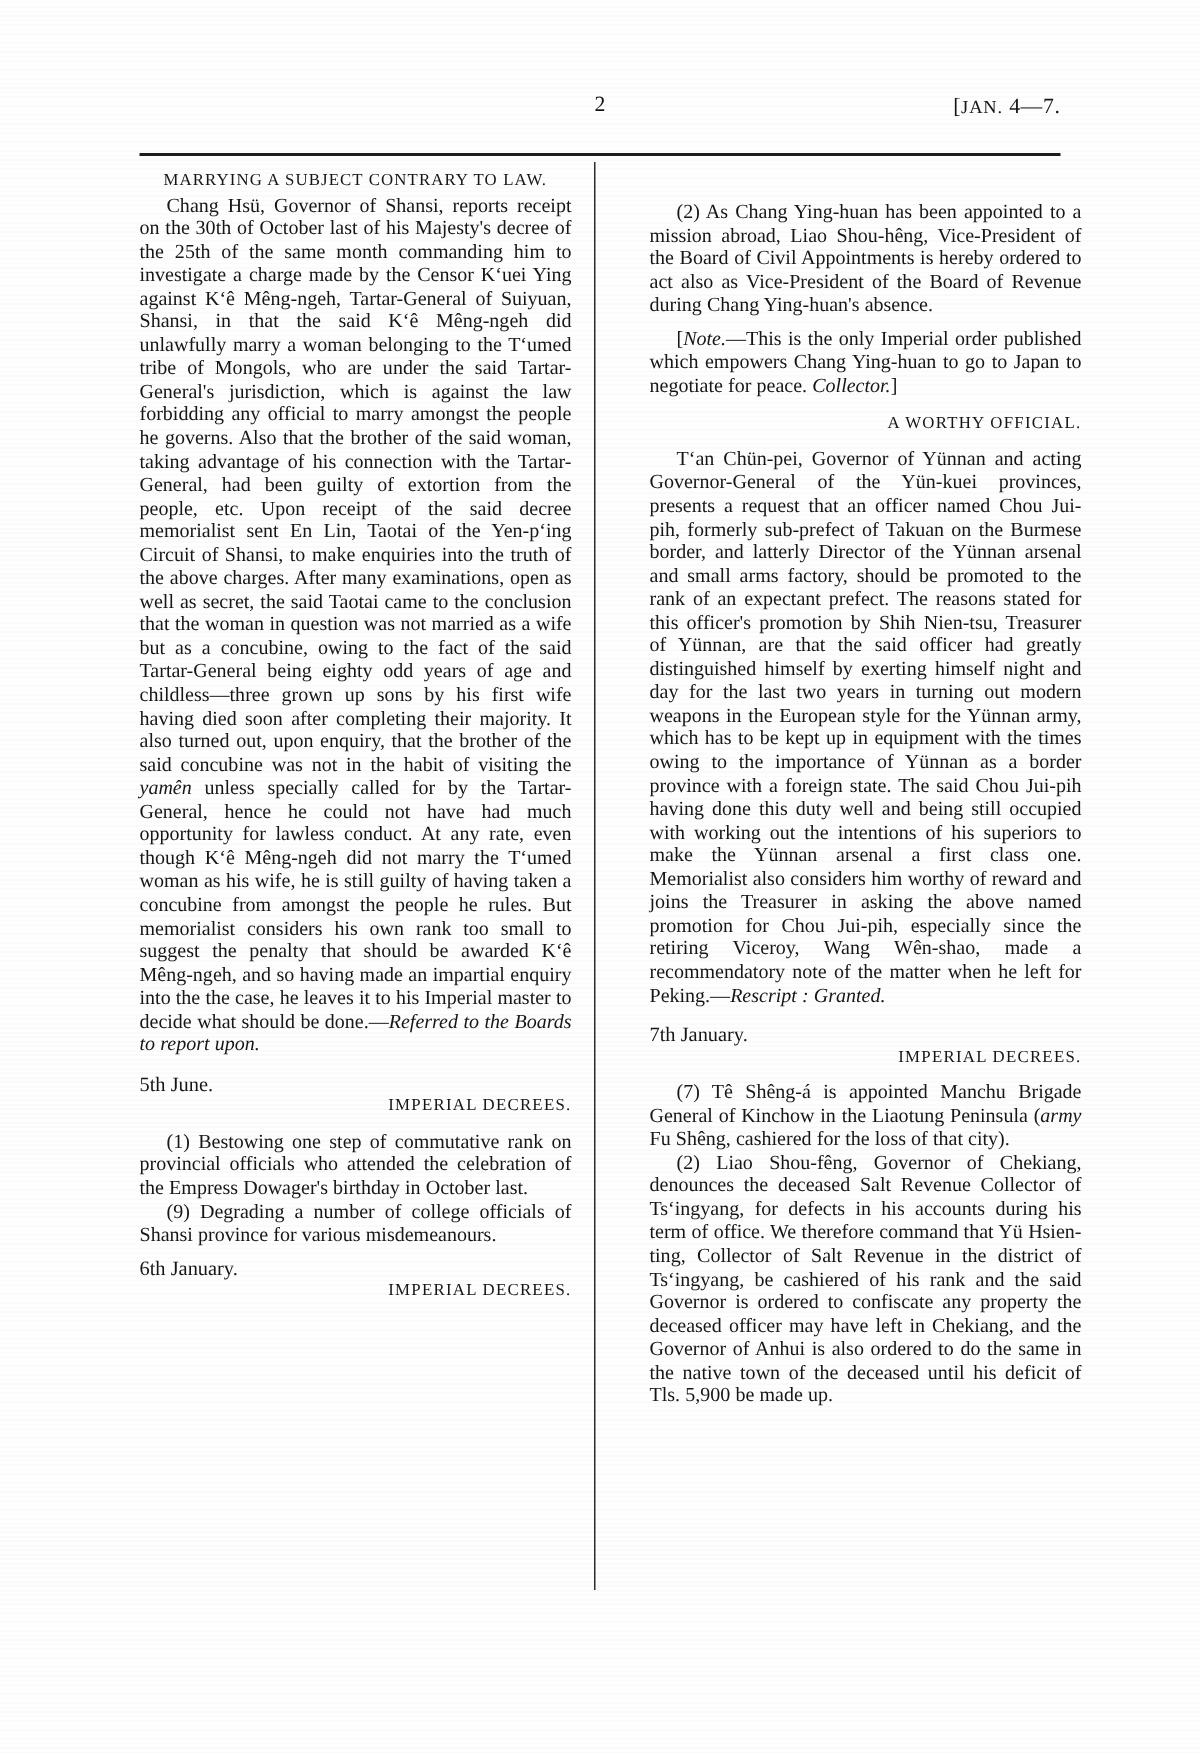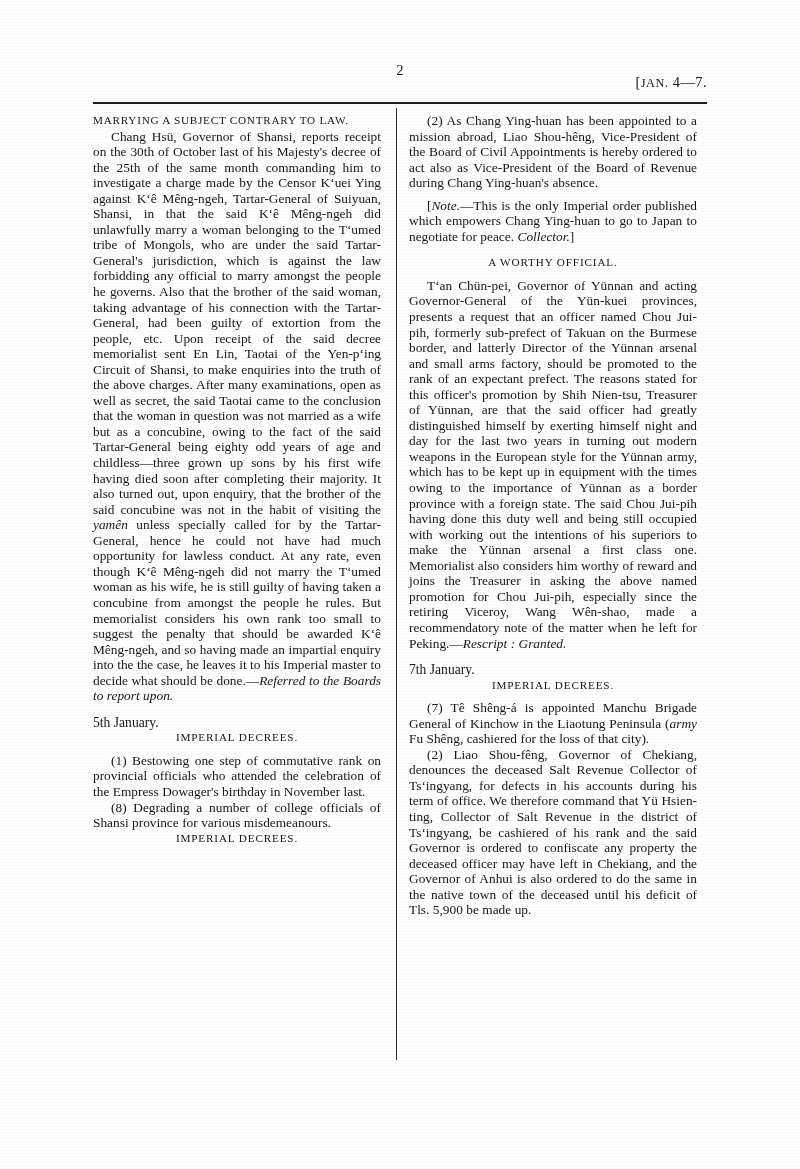--- a/index.html
+++ b/index.html
@@ -38,21 +38,21 @@
     left: 0;
     top: 0;
     width: 100%;
     text-align: center;
     font-size: 14.5px;
     letter-spacing: 0.2px;
   }
   .head-date {
     position: absolute;
     right: 0;
-    top: 12px;
+    top: 1px;
     font-size: 14.5px;
     font-variant: small-caps;
     letter-spacing: 0.4px;
     white-space: nowrap;
   }
   .head-date .sc {
     font-size: 12.3px;
     letter-spacing: 0.6px;
   }
 
@@ -71,21 +71,21 @@
     left: 93px;
     top: 113px;
     width: 614px;
   }
   .col {
     position: absolute;
     top: 0;
     width: 288px;
   }
   .col-left  { left: 0; }
-  .col-right { left: 316px; }
+  .col-right { left: 340px; margin-top: 20px; }
 
   .col-rule {
     position: absolute;
     left: 396px;
     top: 108px;
     width: 1.1px;
     height: 952px;
     background: #2a2a2a;
   }
 
@@ -99,26 +99,26 @@
     text-indent: 1.35em;
     hyphens: none;
     word-spacing: 0.1px;
   }
 
   .sec-head {
     margin: 0;
     font-size: 11.2px;
     font-variant: small-caps;
     letter-spacing: 0.85px;
-    text-align: center;
+    text-align: right;
     text-indent: 0;
     line-height: 15.55px;
     font-weight: normal;
   }
-  .sec-head.flushleft { text-align: left; letter-spacing: 0.75px; }
+  .sec-head.flushleft { text-align: left; letter-spacing: 0.75px; margin-left: 16px; }
 
   .date-head {
     margin: 0;
     font-size: 13.6px;
     text-indent: 0;
     line-height: 15.55px;
   }
 
   .sp-before-sm { margin-top: 7px; }
   .sp-before-md { margin-top: 11px; }
@@ -151,28 +151,29 @@
   <div class="col-rule"></div>
 
   <div class="columns">
 
     <div class="col col-left">
 
       <div class="sec-head flushleft">MARRYING A SUBJECT CONTRARY TO LAW.</div>
 
       <p><span>Chang Hsü, Governor of Shansi, reports receipt on the 30th of October last of his Majesty's decree of the 25th of the same month commanding him to investigate a charge made by the Censor K‘uei Ying against K‘ê Mêng-ngeh, Tartar-General of Suiyuan, Shansi, in that the said K‘ê Mêng-ngeh did unlawfully marry a woman belonging to the T‘umed tribe of Mongols, who are under the said Tartar-General's jurisdiction, which is against the law forbidding any official to marry amongst the people he governs. Also that the brother of the said woman, taking advantage of his connection with the Tartar-General, had been guilty of extortion from the people, etc. Upon receipt of the said decree memorialist sent En Lin, Taotai of the Yen-p‘ing Circuit of Shansi, to make enquiries into the truth of the above charges. After many examinations, open as well as secret, the said Taotai came to the conclusion that the woman in question was not married as a wife but as a concubine, owing to the fact of the said Tartar-General being eighty odd years of age and childless—three grown up sons by his first wife having died soon after completing their majority. It also turned out, upon enquiry, that the brother of the said concubine was not in the habit of visiting the </span><i>yamên</i><span> unless specially called for by the Tartar-General, hence he could not have had much opportunity for lawless conduct. At any rate, even though K‘ê Mêng-ngeh did not marry the T‘umed woman as his wife, he is still guilty of having taken a concubine from amongst the people he rules. But memorialist considers his own rank too small to suggest the penalty that should be awarded K‘ê Mêng-ngeh, and so having made an impartial enquiry into the the case, he leaves it to his Imperial master to decide what should be done.—</span><i>Referred to the Boards to report upon.</i></p>
 
-      <div class="date-head sp-before-md">5th January.</div>
+      <div class="date-head sp-before-md">5th June.</div>
 
       <div class="sec-head">IMPERIAL DECREES.</div>
 
-      <p class="sp-before-sm">(1) Bestowing one step of commutative rank on provincial officials who attended the celebration of the Empress Dowager's birthday in November last.</p>
-
-      <p>(8) Degrading a number of college officials of Shansi province for various misdemeanours.</p>
-
+      <p class="sp-before-sm">(1) Bestowing one step of commutative rank on provincial officials who attended the celebration of the Empress Dowager's birthday in October last.</p>
+
+      <p>(9) Degrading a number of college officials of Shansi province for various misdemeanours.</p>
+
+      <div class="date-head sp-before-sm">6th January.</div>
 
       <div class="sec-head">IMPERIAL DECREES.</div>
 
 
     </div>
 
     <div class="col col-right">
 
       <p>(2) As Chang Ying-huan has been appointed to a mission abroad, Liao Shou-hêng, Vice-President of the Board of Civil Appointments is hereby ordered to act also as Vice-President of the Board of Revenue during Chang Ying-huan's absence.</p>
 

